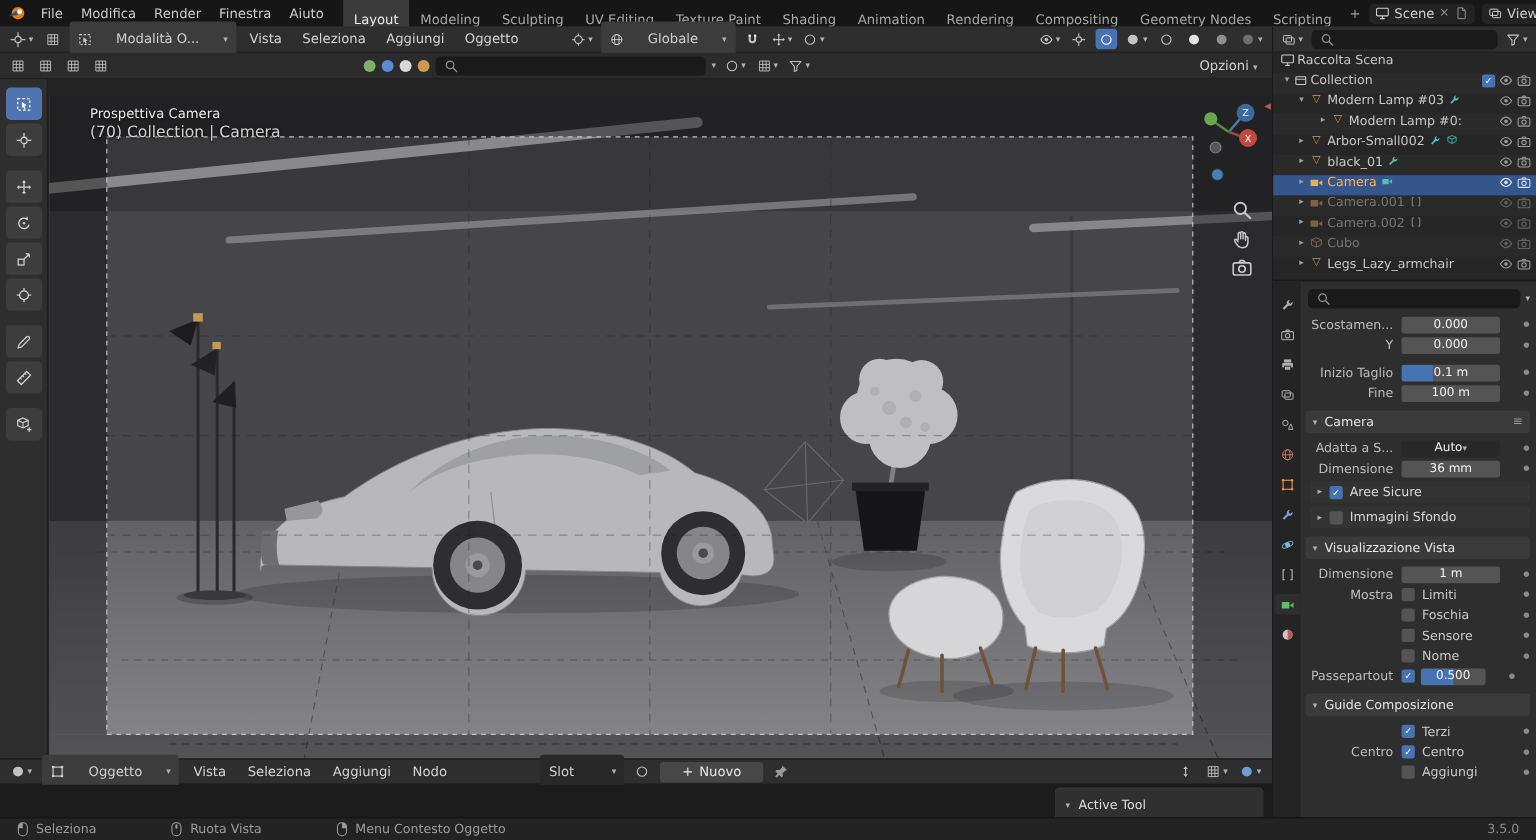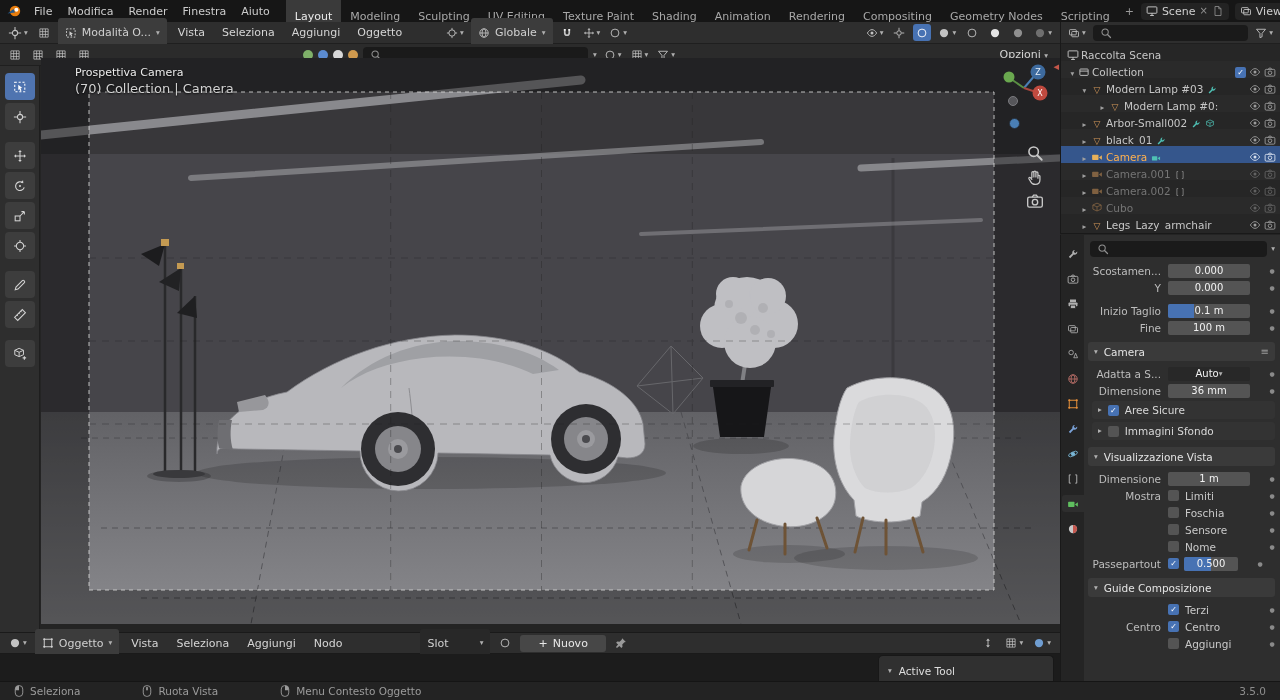--- a/index.html
+++ b/index.html
@@ -21,49 +21,49 @@
   .tab.active{background:#3a3a3a;color:#eaeaea}
   .tab.plus{color:#9a9a9a;padding:3px 6px}
   .tb-right{margin-left:auto;display:flex;align-items:center;gap:6px}
   .pill{display:flex;align-items:center;gap:4px;background:#232323;border-radius:4px;padding:2px 5px;color:#cfcfcf}
   .pill .x{color:#8f8f8f;font-size:10px;line-height:1}
 
   
   .vhead{position:absolute;left:0;width:1060px;height:22px;background:#2e2e2e;border-bottom:1px solid #1f1f1f;display:flex;align-items:center;padding:0 6px;gap:5px}
   #vh1{top:22px}
   #vh2{top:44px;background:#2b2b2b}
-  .dd{display:flex;align-items:center;gap:5px;background:#3c3c3c;border-radius:3px;padding:0 7px;height:29px;white-space:nowrap}
+  .dd{display:flex;align-items:center;gap:20px;background:#3c3c3c;border-radius:3px;padding:0 7px;height:29px;white-space:nowrap}
   .dd.dark{background:#282828}
   .vm{padding:2px 6px;border-radius:3px;color:#d5d5d5;white-space:nowrap}
   .icbtn{min-width:18px;height:17px;display:inline-flex;align-items:center;justify-content:center;gap:2px;border-radius:3px;color:#c3c3c3;padding:0 2px}
   .icbtn.blu{background:#4772b3;color:#fff}
   .searchbox{display:flex;align-items:center;gap:5px;background:#1a1a1a;border-radius:4px;height:16px;padding:0 7px;color:#8f8f8f}
   .searchbox input{background:transparent;border:0;outline:0;color:#ddd;font-size:10.5px;font-family:inherit;width:100%}
   .dotball{width:10px;height:10px;border-radius:50%;display:inline-block}
 
   
   .toolcol{position:absolute;left:0;top:66px;width:40px;height:566px;background:#2e2e2e;border-right:1px solid #1e1e1e;display:flex;flex-direction:column;align-items:center;padding-top:7px;gap:3px}
   .tool{width:30px;height:27px;border-radius:4px;background:#3d3d3d;display:flex;align-items:center;justify-content:center;color:#d2d2d2}
   .tool.active{background:#4f74b0;color:#fff}
   .tgap{height:6px}
 
   
-  .viewport{position:absolute;left:41px;top:58px;width:1019px;height:566px;background:#3b3a3d;overflow:hidden}
+  .viewport{position:absolute;left:41px;top:80px;width:1019px;height:566px;background:#3b3a3d;overflow:hidden}
   .vp-label{position:absolute;left:34px;top:8px;color:#ececec;font-size:11px;text-shadow:0 1px 2px rgba(0,0,0,.9)}
   .vp-crumb{position:absolute;left:34px;top:23px;color:#d2d2d2;font-size:13px;text-shadow:0 1px 2px rgba(0,0,0,.9)}
   .tooltip{position:absolute;left:28px;top:82px;background:#e0dfdc;color:#1c1c1c;border:1px solid #8d8d8d;border-radius:3px;padding:4px 9px;font-size:10.5px;box-shadow:0 2px 6px rgba(0,0,0,.55);white-space:nowrap}
   .gizmo{position:absolute;right:10px;top:4px;width:50px;height:48px}
   .vpnav{position:absolute;right:16px;width:18px;height:18px;color:#c9c9c9}
   .bluedot{position:absolute;right:40px;top:60px;width:11px;height:11px;border-radius:50%;background:#4a7fb5;border:1px solid #26303c}
   .collapse-arrow{position:absolute;right:1px;top:2px;color:#c4564a;font-size:11px}
 
   
   .outliner{position:absolute;left:1060px;top:22px;width:220px;height:212px;background:#262626;border-left:1px solid #191919;border-bottom:1px solid #191919}
   .out-head{height:22px;background:#2e2e2e;border-bottom:1px solid #1f1f1f;display:flex;align-items:center;gap:5px;padding:0 5px}
-  .orow{display:flex;align-items:flex-end;height:17px;padding:0 4px 0 4px;color:#c6c6c6;font-size:10.5px;white-space:nowrap}
+  .orow{display:flex;align-items:flex-start;height:17px;padding:0 4px 0 4px;color:#c6c6c6;font-size:10.5px;white-space:nowrap}
   .orow:nth-child(even){background:#2a2a2a}
   .orow.sel{background:#35568c}
   .orow.dim{color:#757575}
   .orow.dim .ticon,.orow.dim .rcl{opacity:.5}
   .tchev{width:11px;font-size:7.5px;color:#9f9f9f;text-align:center;flex:0 0 auto}
   .ticon{width:14px;text-align:center;font-size:9px;color:#d79a5a;flex:0 0 auto}
   .olbl{overflow:hidden;text-overflow:ellipsis;margin-left:2px}
   .olbl.activeobj{color:#ffb14f}
   .rcl{display:flex;align-items:center;gap:3px;margin-left:auto;color:#9c9c9c}
   .badge{color:#4fc1b5;display:inline-flex;margin-left:4px}

